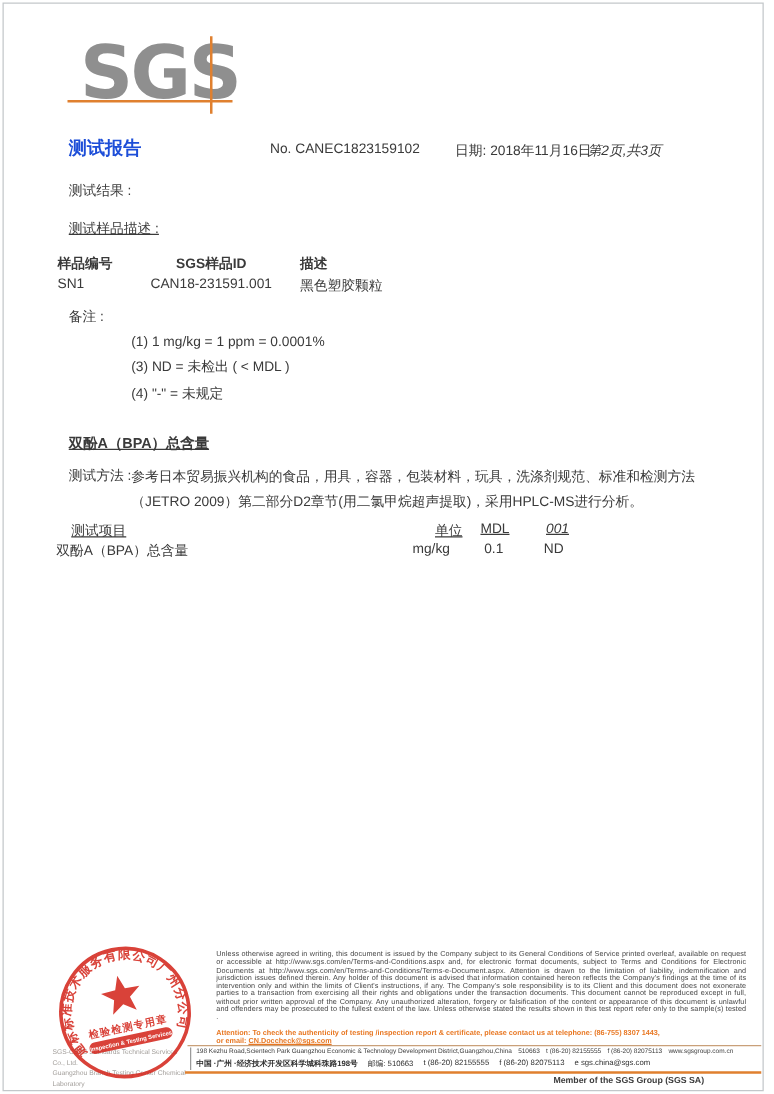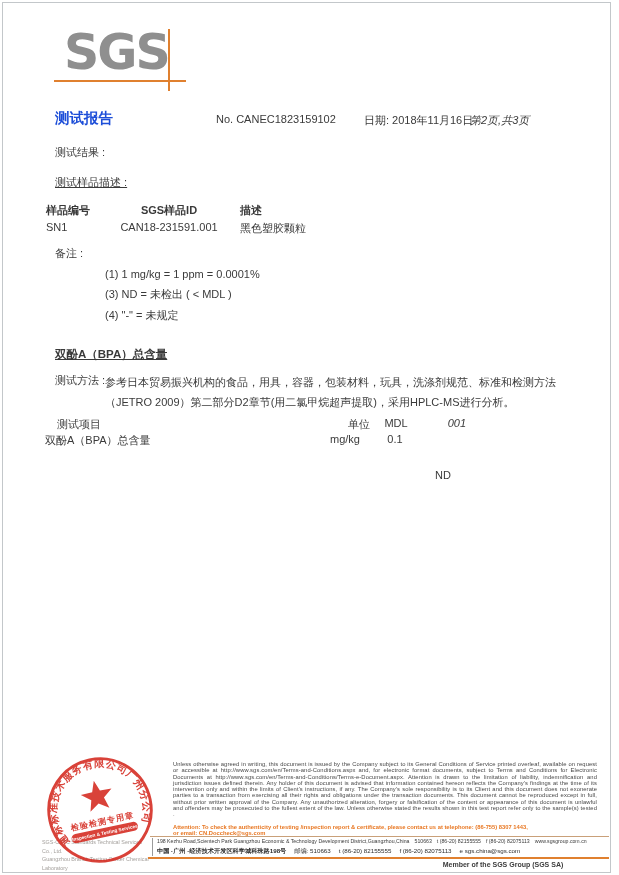--- a/index.html
+++ b/index.html
@@ -10,36 +10,36 @@
     color:#3a3a3a;
     -webkit-font-smoothing:antialiased;
   }
   .abs { position:absolute; }
   .page-border {
     left:2px; top:2px; width:609px; height:871px;
     border:1px solid #c3c7ca; pointer-events:none;
   }
   
   .logo-text {
-    left:64px; top:28px; font-size:49px; font-weight:900;
+    left:64px; top:28px; font-size:59px; font-weight:900;
     color:#8f8f8f; letter-spacing:-2px; line-height:1;
     font-family:"DejaVu Sans","Liberation Sans",sans-serif;
   }
   .logo-vline { left:168px; top:29px; width:2px; height:62px; background:#e0802f; }
   .logo-hline { left:54px; top:80px; width:132px; height:2px; background:#e0802f; }
   
   .report-title { left:55px; top:109px; font-size:14.5px; font-weight:bold; color:#1d4ed8; }
   .t11 { font-size:11px; }
   .hdr-no   { left:216px; top:113px; }
   .hdr-date { left:364px; top:113px; }
   .hdr-page { left:470px; top:113px;font-style:italic; }
   
   .results-label { left:55px; top:145px; }
   .sample-heading { left:55px; top:175px; text-decoration:underline; }
-  .u { }
+  .u { text-decoration:underline; }
   .it { font-style:italic; }
   
   .s-col1 { left:46px;  width:80px;  text-align:left; }
   .s-col2 { left:116px; width:106px; text-align:center; }
   .s-col3 { left:240px; }
   .s-head { top:203px; font-weight:bold; }
   .s-row  { top:221px; }
   
   .notes-label { left:55px; top:246px; }
   .notes-list { left:105px; top:264px; font-size:11px; line-height:20.3px; list-style:none; }
@@ -47,24 +47,24 @@
   .bpa-heading { left:55px; top:347px; font-weight:bold; text-decoration:underline; font-size:11.5px; }
   .method-label { left:55px; top:373px; }
   .method-text { left:105px; top:373px; width:489px; line-height:19.5px; }
   
   .r-head { top:417px; }
   .r-row  { top:433px; }
   .r-item-h { left:57px; }
   .r-item   { left:45px; }
   .r-unit { left:339px; width:40px; text-align:center; }
   .r-mdl  { left:376px; width:40px; text-align:center; }
-  .r-001  { left:426px; width:40px; text-align:right; }
+  .r-001  { left:426px; width:40px; text-align:center; }
   .r-unit-v { left:325px; width:40px; text-align:center; }
   .r-mdl-v  { left:375px; width:40px; text-align:center; }
-  .r-001-v  { left:423px; width:40px; text-align:center;margin-top:36px; }
+  .r-001-v  { left:423px; width:40px; text-align:center; }
   
   .disclaimer {
     left:173px; top:761px; width:424px;
     font-size:5.8px; line-height:6.25px; text-align:justify; color:#474747;
     letter-spacing:0.1px;
   }
   .attention {
     left:173px; top:824px; width:430px;
     font-size:5.8px; line-height:6.3px; font-weight:bold; color:#e87722;
   }

